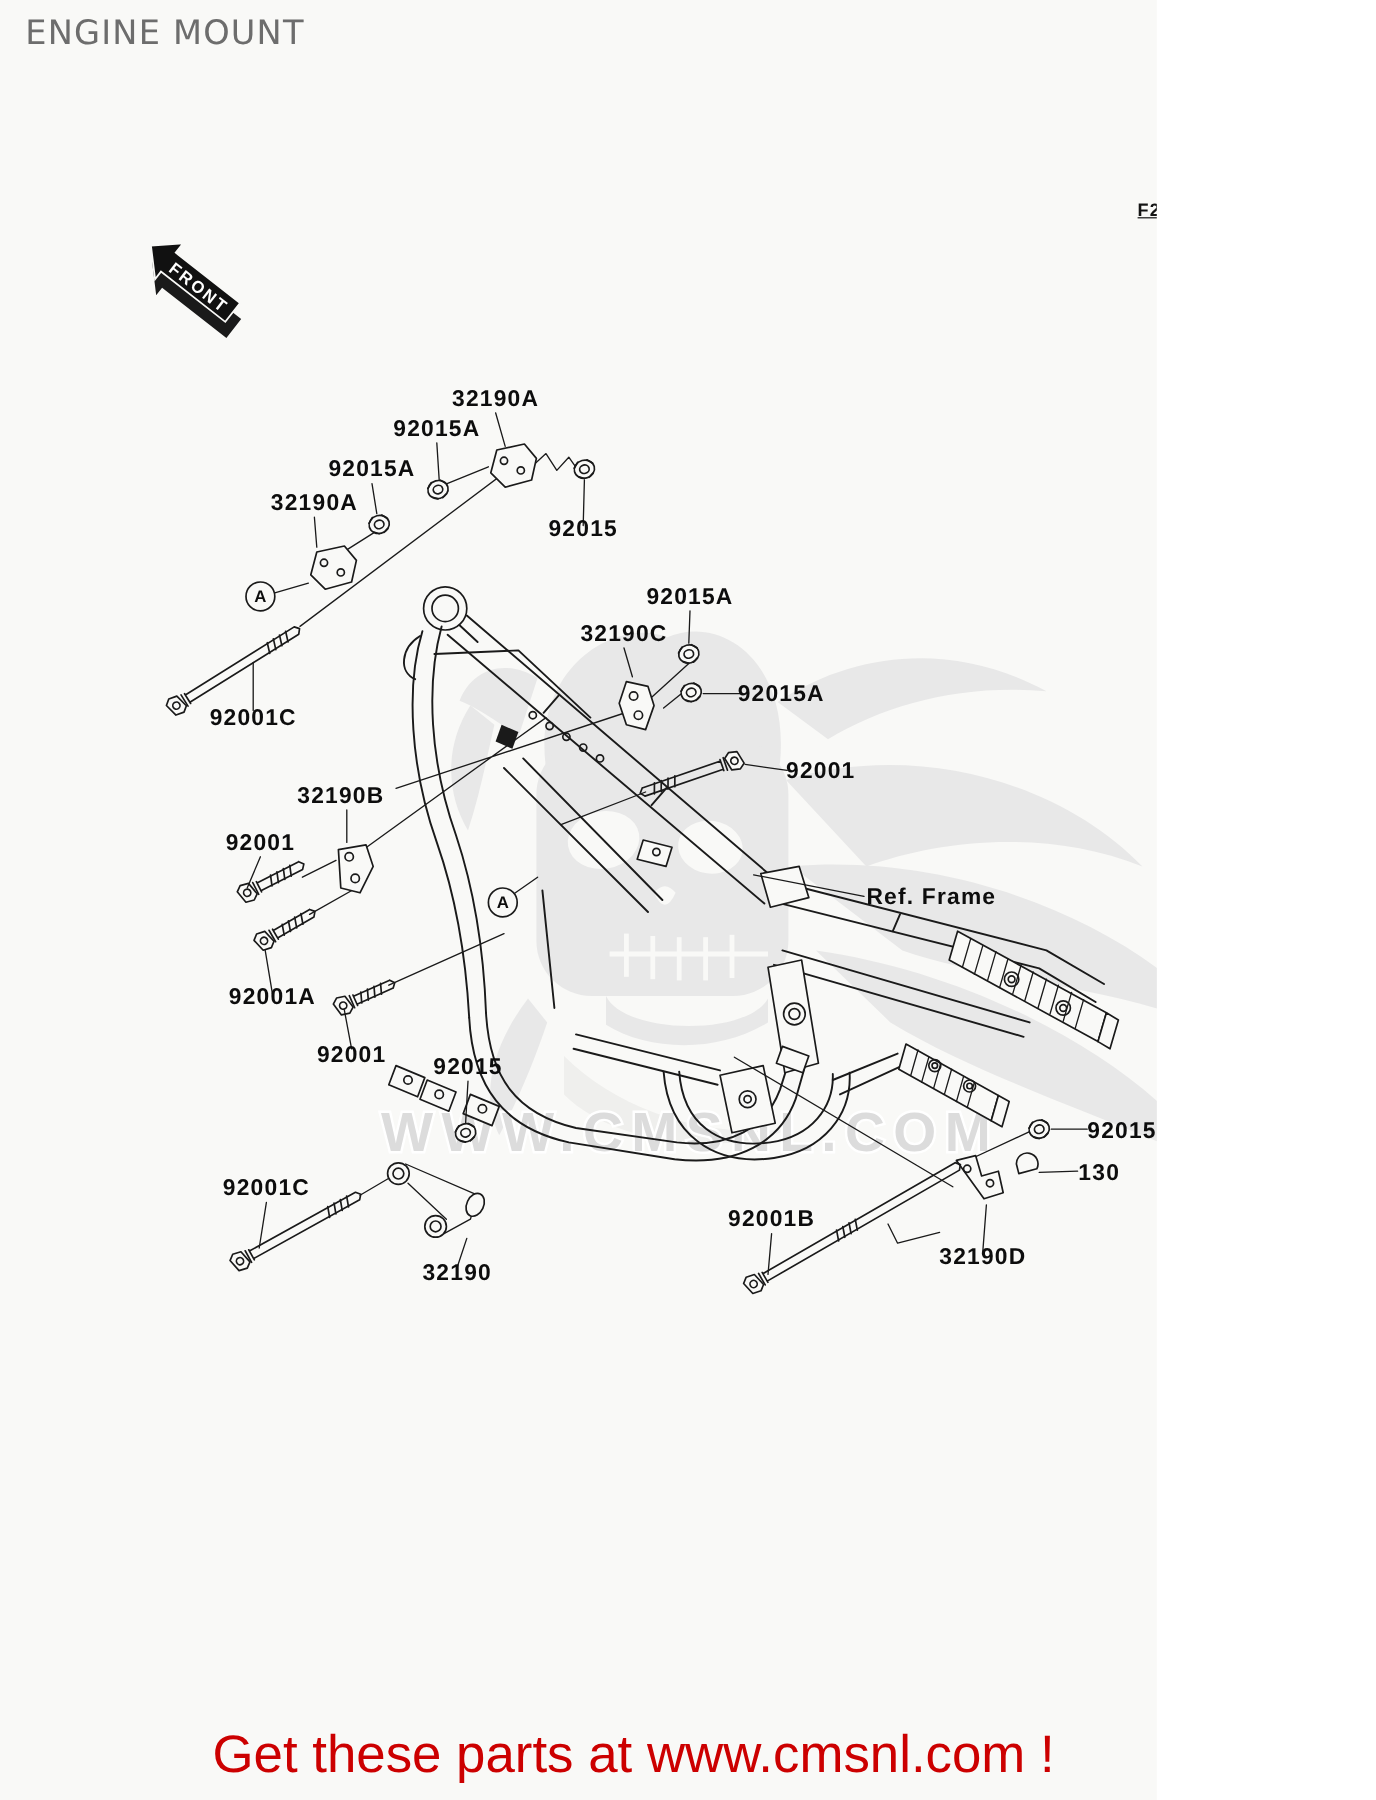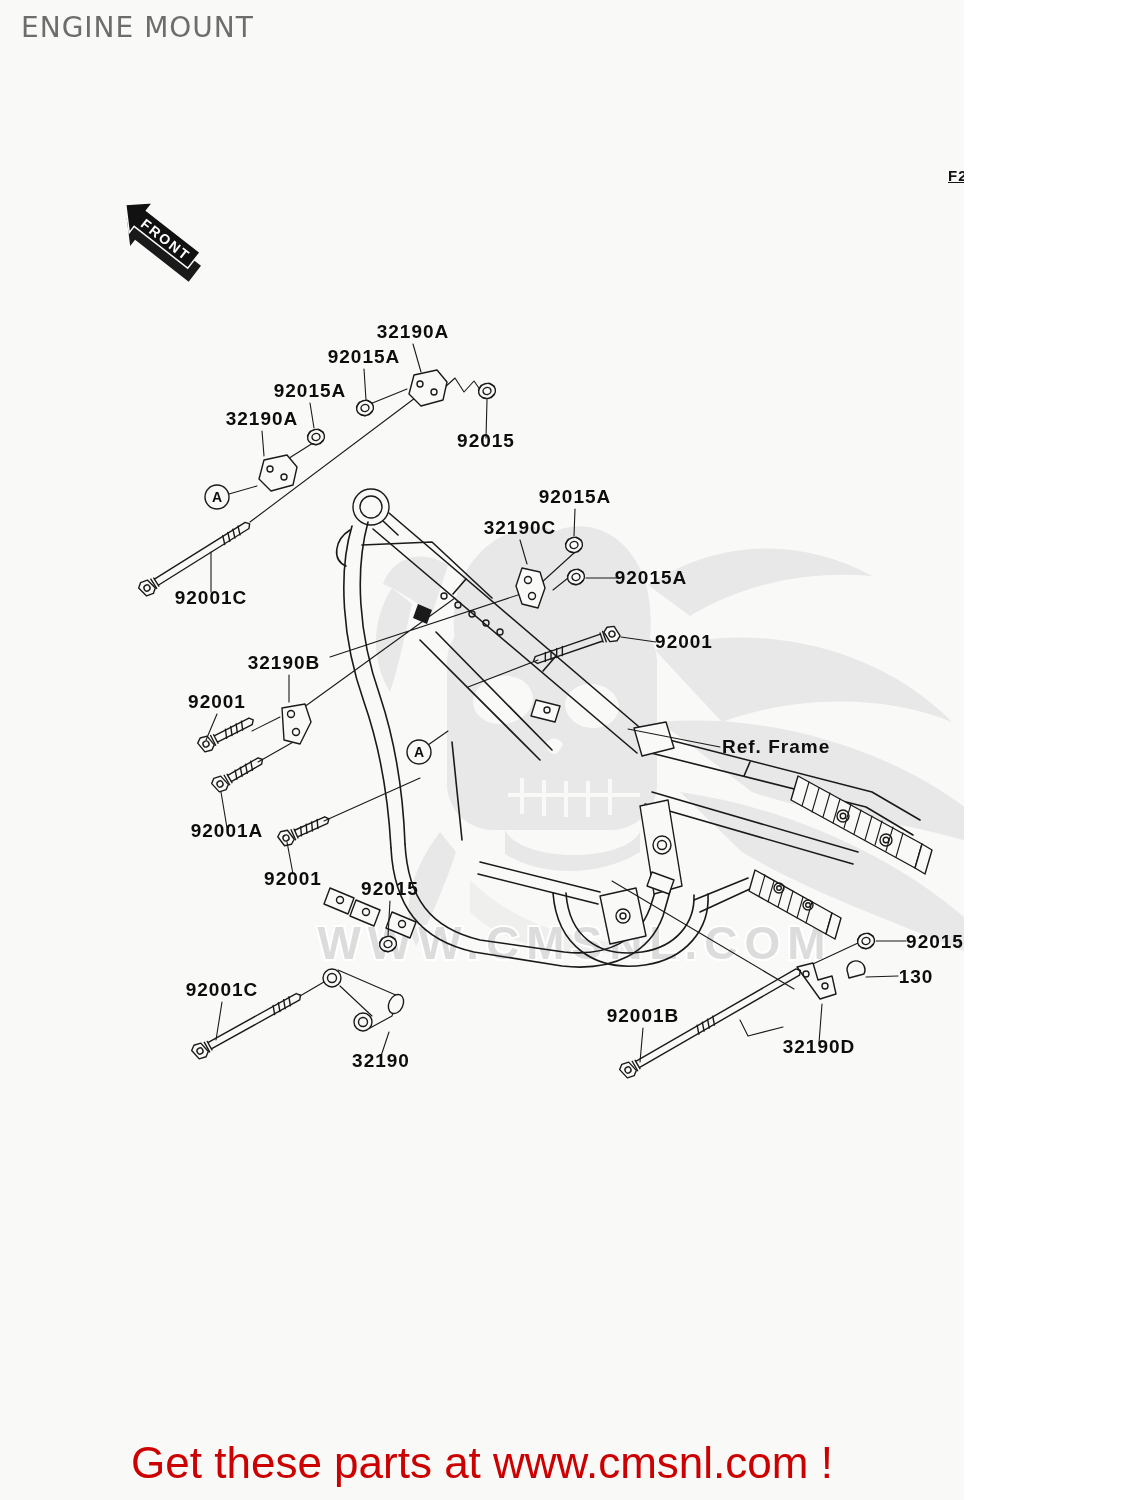--- a/index.html
+++ b/index.html
@@ -3,21 +3,21 @@
 <meta charset="utf-8">
 <style>
   html,body{margin:0;padding:0;background:#ffffff;}
   .page{position:relative;width:964px;height:1500px;background:#f9f9f7;overflow:hidden;
         font-family:"Liberation Sans",sans-serif;}
   .page-title{position:absolute;left:21px;top:11px;font-family:"DejaVu Sans",sans-serif;
         font-size:28px;color:#6d6d6d;letter-spacing:1px;white-space:nowrap;}
   .fig-code{position:absolute;left:948px;top:167px;font-size:15px;font-weight:bold;
         color:#141414;letter-spacing:1px;text-decoration:underline;}
   .footer-banner{position:absolute;left:0;width:100%;top:1438px;text-align:center;
-        font-size:44px;color:#cc0000;white-space:nowrap;}
+        font-size:44px;color:#cc0000;white-space:nowrap;padding-left:46px;}
   svg.diagram{position:absolute;left:0;top:0;}
   .ln{stroke:#1a1a1a;stroke-width:1.6;fill:none;stroke-linecap:round;stroke-linejoin:round;}
   .ln2{stroke:#1a1a1a;stroke-width:1.1;fill:none;stroke-linecap:round;stroke-linejoin:round;}
   .part{stroke:#1a1a1a;stroke-width:1.4;fill:#f9f9f7;stroke-linejoin:round;}
   .pl{stroke:#1a1a1a;stroke-width:1.4;fill:none;stroke-linecap:round;stroke-linejoin:round;}
   .solid{fill:#1a1a1a;stroke:none;}
   .plabel{font-family:"Liberation Sans",sans-serif;font-weight:bold;font-size:19px;
         letter-spacing:1px;fill:#0d0d0d;}
   .amark{font-family:"Liberation Sans",sans-serif;font-weight:bold;font-size:14px;fill:#0d0d0d;}
   .wm{fill:#e8e8e8;stroke:none;}

